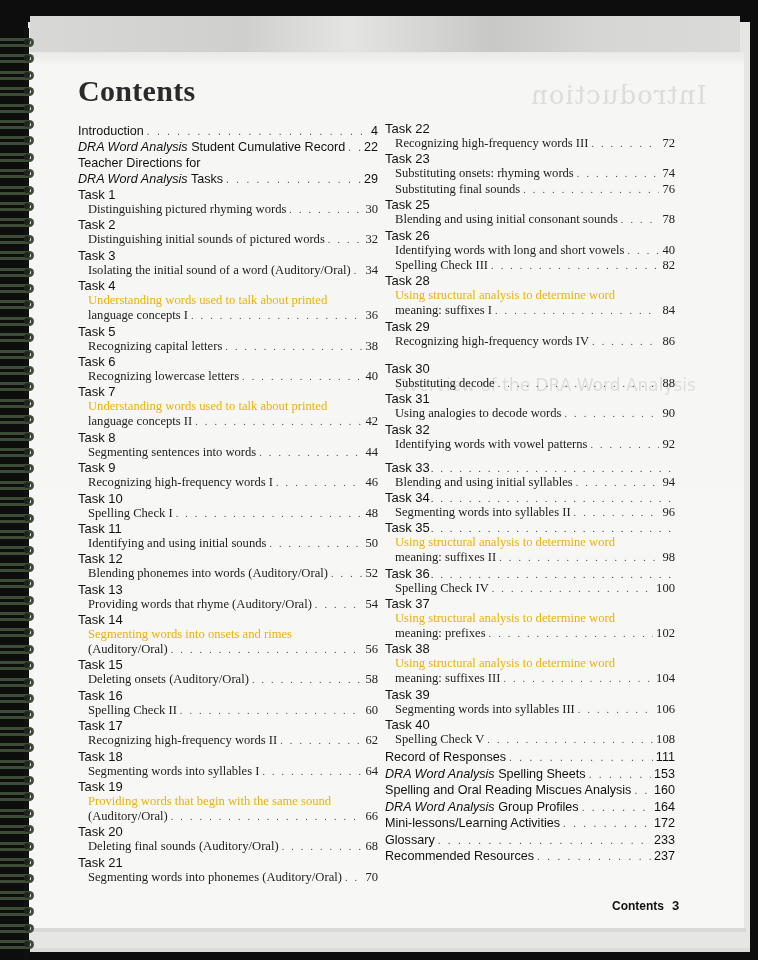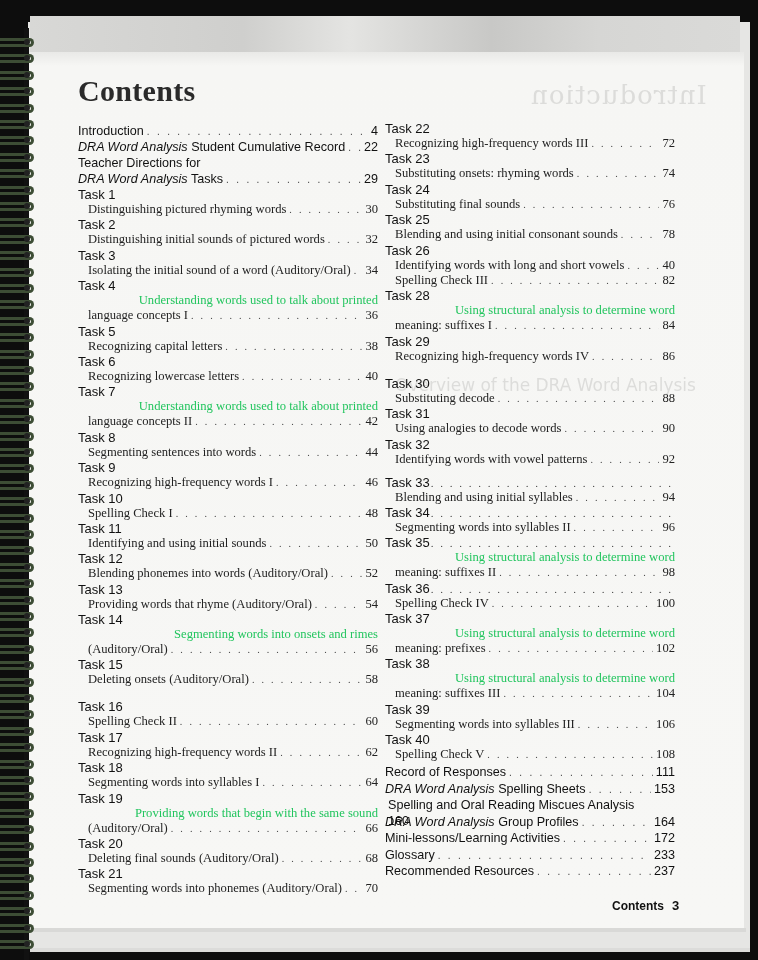--- a/index.html
+++ b/index.html
@@ -83,21 +83,21 @@
   .line.top-level {
     padding-left: 0; font-family: "Liberation Sans", sans-serif; font-size: 12.6px; color: #111;
     height: 16px; line-height: 16px;
   }
   .line .text { white-space: nowrap; }
   .line .leader {
     flex: 1; overflow: hidden; white-space: nowrap; color: #444;
     font-size: 10px; letter-spacing: 2.3px; margin: 0 3px 0 3px;
   }
   .line .page-num { white-space: nowrap; text-align: right; }
-  .wrap-first { padding-left: 10px; font-family: "Liberation Serif", serif; font-size: 12.6px; color: #22c55e; line-height: 15px; height: 15px; white-space: nowrap; text-align: right; }
+  .wrap-first { padding-left: 10px; font-family: "Liberation Serif", serif; font-size: 12.6px; color: #eab308; line-height: 15px; height: 15px; white-space: nowrap; }
   .it { font-style: italic; }
 
   .footer {
     position: absolute; left: 612px; top: 898px;
     font-family: "Liberation Sans", sans-serif; font-size: 12px; color: #111;
     font-weight: bold;
   }
   .footer .num { margin-left: 8px; font-size: 13px; }
 </style>
 </head>
@@ -479,21 +479,21 @@
         </div>
       </div>
       <div class="entry" style="margin-bottom: 0.4px;">
         <div class="task-head">Task 15</div>
         <div class="line">
           <span class="text">Deleting onsets (Auditory/Oral)</span>
           <span class="leader">. . . . . . . . . . . . . . . . . . . . . . . . . . . . . . . . . . . . . . . . . . . . . . . . . . . . . . .</span>
           <span class="page-num">58</span>
         </div>
       </div>
-      <div class="entry" style="margin-bottom: 0.4px; margin-top: 12px;">
+      <div class="entry" style="margin-bottom: 0.4px;">
         <div class="task-head">Task 16</div>
         <div class="line">
           <span class="text">Spelling Check II</span>
           <span class="leader">. . . . . . . . . . . . . . . . . . . . . . . . . . . . . . . . . . . . . . . . . . . . . . . . . . . . . . .</span>
           <span class="page-num">60</span>
         </div>
       </div>
       <div class="entry" style="margin-bottom: 0.4px;">
         <div class="task-head">Task 17</div>
         <div class="line">
@@ -550,21 +550,20 @@
       </div>
       <div class="entry" style="margin-bottom: 0.4px;">
         <div class="task-head">Task 23</div>
         <div class="line">
           <span class="text">Substituting onsets: rhyming words</span>
           <span class="leader">. . . . . . . . . . . . . . . . . . . . . . . . . . . . . . . . . . . . . . . . . . . . . . . . . . . . . . .</span>
           <span class="page-num">74</span>
         </div>
       </div>
       <div class="entry" style="margin-bottom: 0.4px;">
-        <div class="task-head">Task 24</div>
         <div class="line">
           <span class="text">Substituting final sounds</span>
           <span class="leader">. . . . . . . . . . . . . . . . . . . . . . . . . . . . . . . . . . . . . . . . . . . . . . . . . . . . . . .</span>
           <span class="page-num">76</span>
         </div>
       </div>
       <div class="entry" style="margin-bottom: 0.4px;">
         <div class="task-head">Task 25</div>
         <div class="line">
           <span class="text">Blending and using initial consonant sounds</span>
@@ -712,21 +711,21 @@
       <div class="line top-level" style="height: 16.5px;">
         <span class="text"><span class="it"></span><span>Record of Responses</span></span>
         <span class="leader">. . . . . . . . . . . . . . . . . . . . . . . . . . . . . . . . . . . . . . . . . . . . . . . . . . . . . . .</span>
         <span class="page-num">111</span>
       </div>
       <div class="line top-level" style="height: 16.5px;">
         <span class="text"><span class="it">DRA Word Analysis</span><span> Spelling Sheets</span></span>
         <span class="leader">. . . . . . . . . . . . . . . . . . . . . . . . . . . . . . . . . . . . . . . . . . . . . . . . . . . . . . .</span>
         <span class="page-num">153</span>
       </div>
-      <div class="line top-level" style="height: 16.5px; flex-direction: column;">
+      <div class="line top-level" style="height: 16.5px;">
         <span class="text"><span class="it"></span><span>Spelling and Oral Reading Miscues Analysis</span></span>
         <span class="leader">. . . . . . . . . . . . . . . . . . . . . . . . . . . . . . . . . . . . . . . . . . . . . . . . . . . . . . .</span>
         <span class="page-num">160</span>
       </div>
       <div class="line top-level" style="height: 16.5px;">
         <span class="text"><span class="it">DRA Word Analysis</span><span> Group Profiles</span></span>
         <span class="leader">. . . . . . . . . . . . . . . . . . . . . . . . . . . . . . . . . . . . . . . . . . . . . . . . . . . . . . .</span>
         <span class="page-num">164</span>
       </div>
       <div class="line top-level" style="height: 16.5px;">

